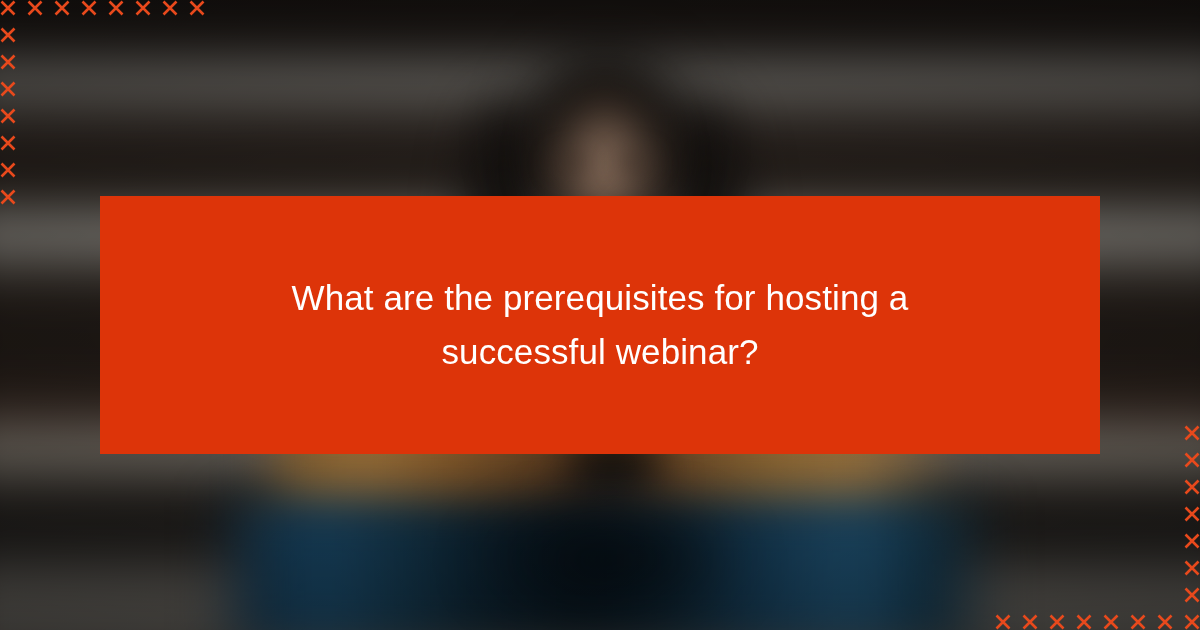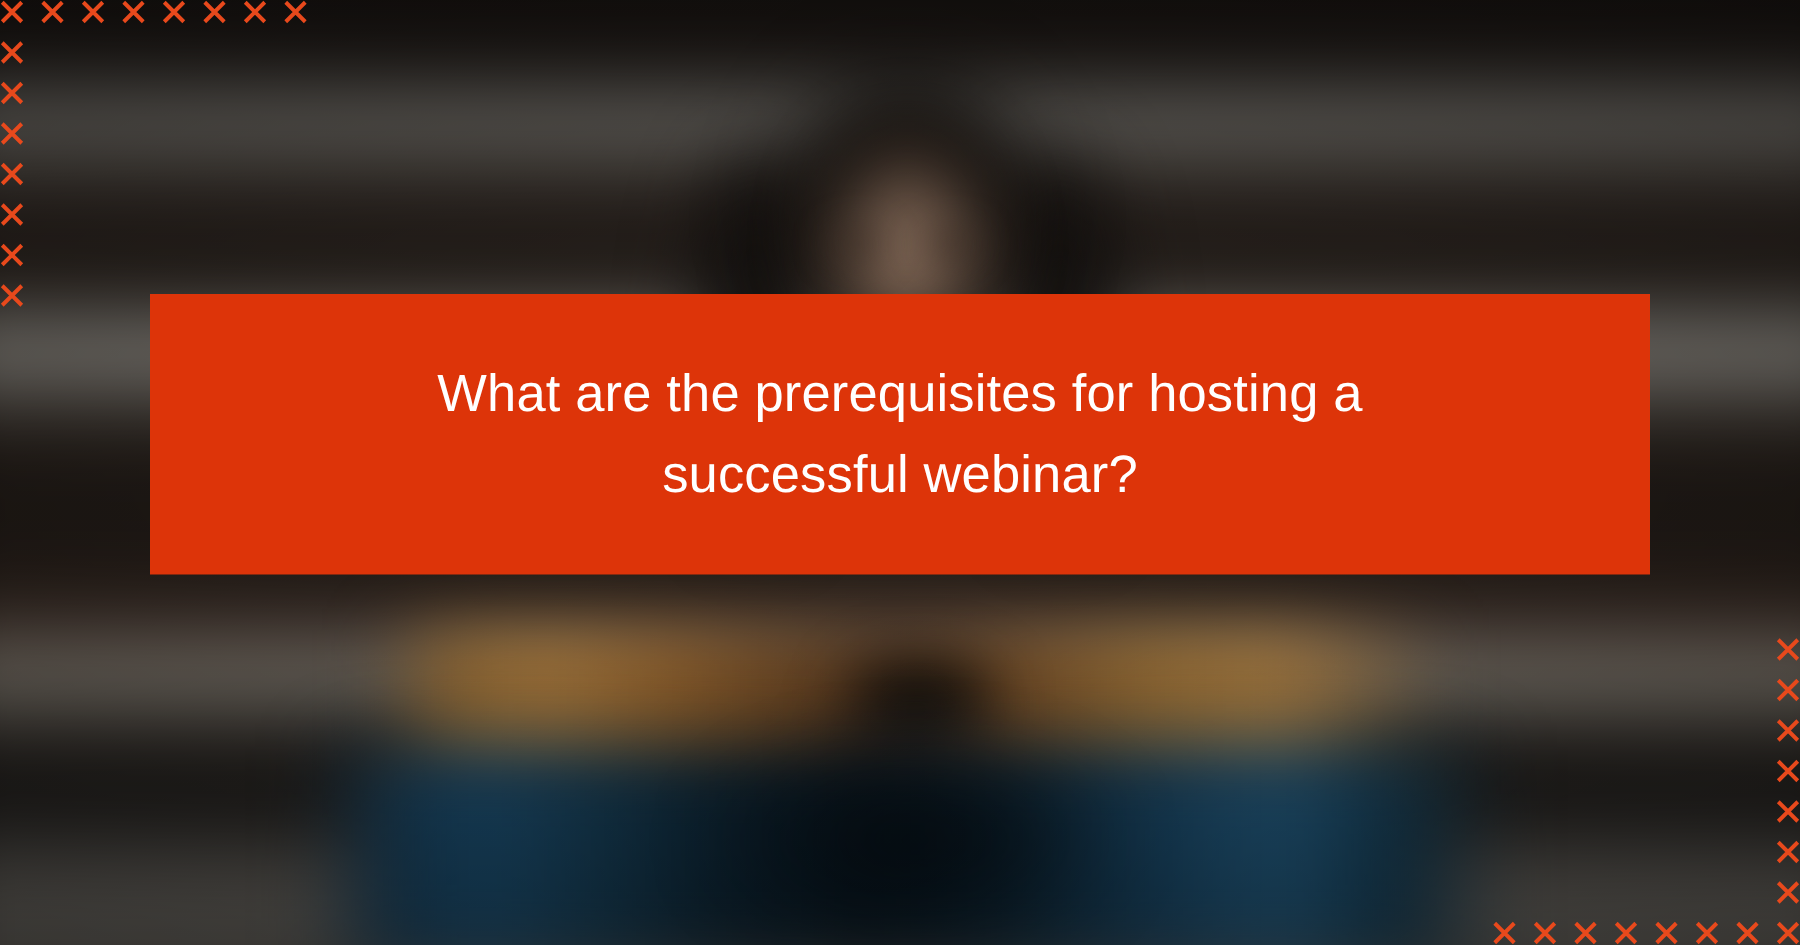--- a/index.html
+++ b/index.html
@@ -166,21 +166,21 @@
 
   #x-pattern-top-left  { left: 0px;   top: 0px; }
   #x-pattern-bottom-right { right: 0px; bottom: 0px; }
 
   
   .banner {
     position: absolute;
     left: 100px;
     top: 196px;
     width: 1000px;
-    height: 187px;
+    height: 258px;
     background: #DD3409;
     display: flex;
     align-items: center;
     justify-content: center;
     box-sizing: border-box;
     padding: 0 60px;
   }
   .banner-title {
     color: #ffffff;
     font-family: "Liberation Sans", sans-serif;

